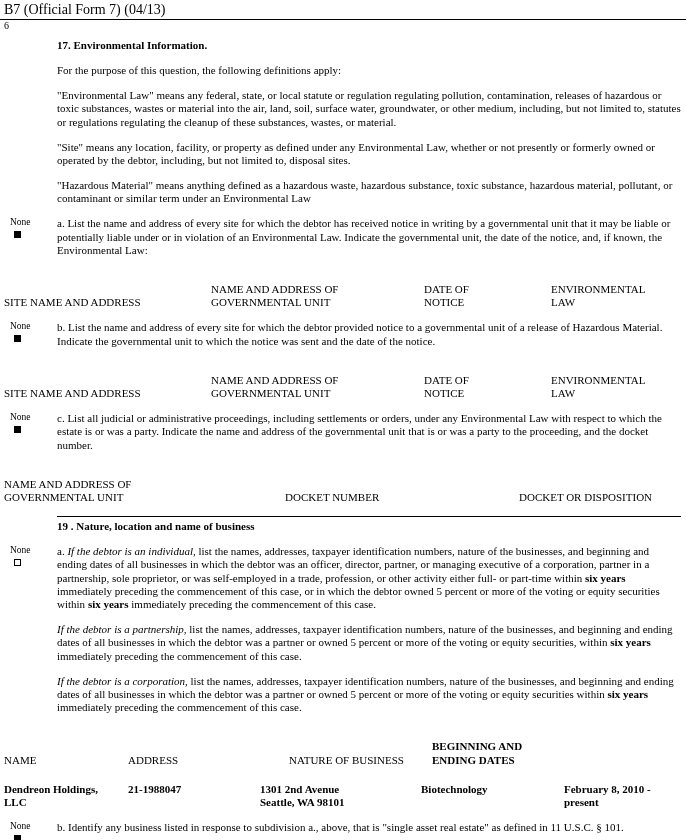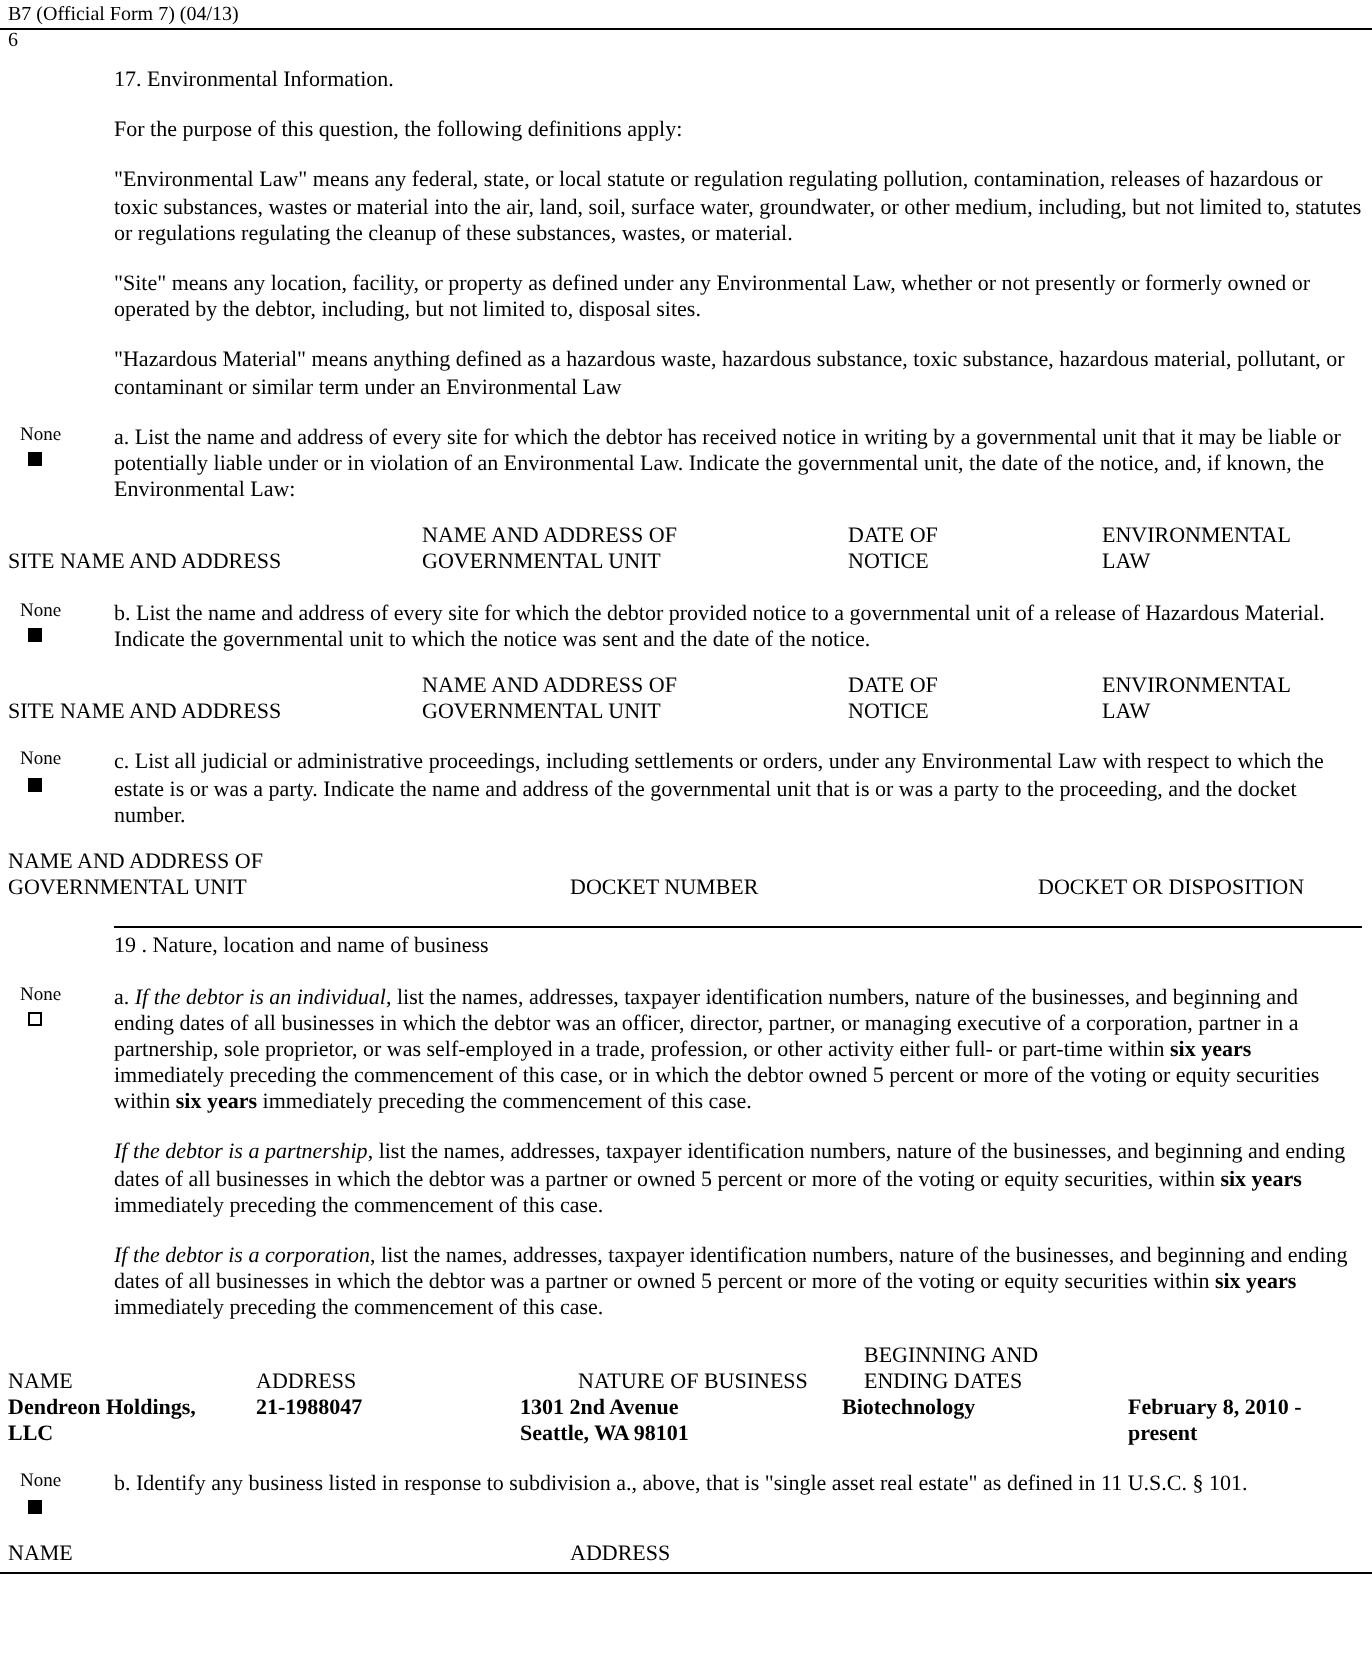--- a/index.html
+++ b/index.html
@@ -2,48 +2,48 @@
 <html><head>
 <meta charset="utf-8">
 <style>
   * { box-sizing: border-box; margin: 0; padding: 0; }
   html, body { background: #ffffff; }
   body {
     width: 686px; height: 840px; overflow: hidden;
     font-family: "Liberation Serif", "DejaVu Serif", serif;
     font-size: 11px; line-height: 1.2; color: #000;
   }
-  .form-header { padding: 2px 0 0 4px; font-size: 10px; }
+  .form-header { padding: 2px 0 0 4px; font-size: 14px; }
   .rule { border-top: 1px solid #000; width: 100%; }
   .page-num { padding-left: 4px; font-size: 10px; }
 
-  .sec-title { font-weight: normal; margin: 7px 5px 0 57px; }
+  .sec-title { font-weight: bold; margin: 7px 5px 0 57px; }
   p.doc { margin: 12px 5px 0 57px; }
 
   .item-row { display: flex; margin: 12px 5px 0 0; }
   .none-col { width: 57px; flex: none; }
   .none-label { padding-left: 10px; font-size: 9.5px; }
   .checkbox { width: 7px; height: 7px; border: 1px solid #000; margin: 2px 0 0 14px; background: #fff; }
   .checkbox.checked { background: #000; }
   .item-text { flex: 1; }
 
   .tbl { display: flex; align-items: flex-end; margin: 10px 5px 0 4px; }
-  .tbl .c { white-space: pre-line; }
+  .tbl .c { white-space: pre-line; margin-top: 16px; }
   .env .c0 { width: 207px; }
   .env .c1 { width: 213px; }
   .env .c2 { width: 127px; }
   .env .c3 { flex: 1; }
   .proc .c0 { width: 281px; }
   .proc .c1 { width: 234px; }
   .proc .c2 { flex: 1; }
   .biz .c0 { width: 124px; }
   .biz .c1 { width: 132px; }
   .biz .c2 { width: 161px; }
   .biz .c3 { width: 143px; }
-  .biz .c4 { flex: 1; }
+  .biz .c4 { flex: 1; font-weight: bold; }
   .biz-row { align-items: flex-start; margin-top: 0; font-weight: bold; }
 
   .sec-divider { border-top: 1px solid #000; margin: 12px 5px 0 57px; }
   .bottom-rule { border-top: 1px solid #000; margin-top: 2px; }
 
   .it { font-style: italic; }
   .bd { font-weight: bold; }
 </style>
 </head>
 <body>

